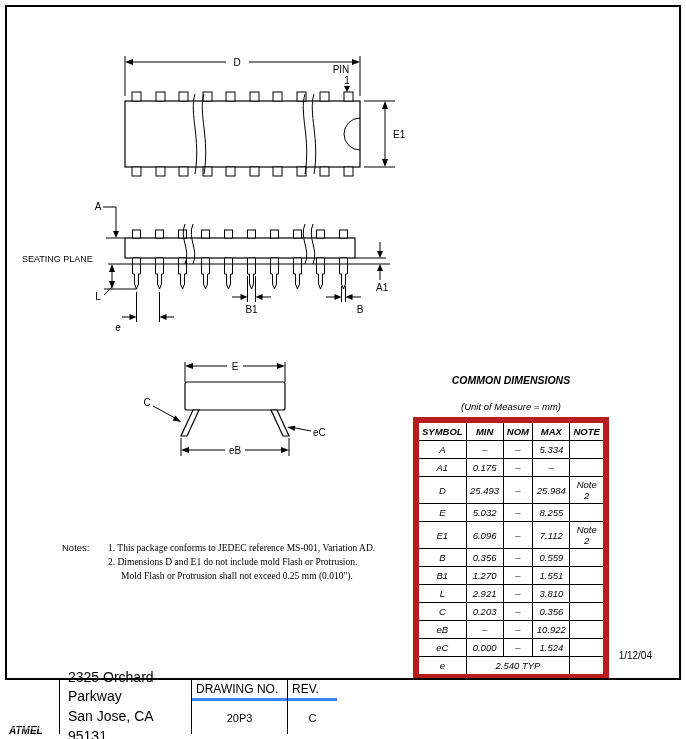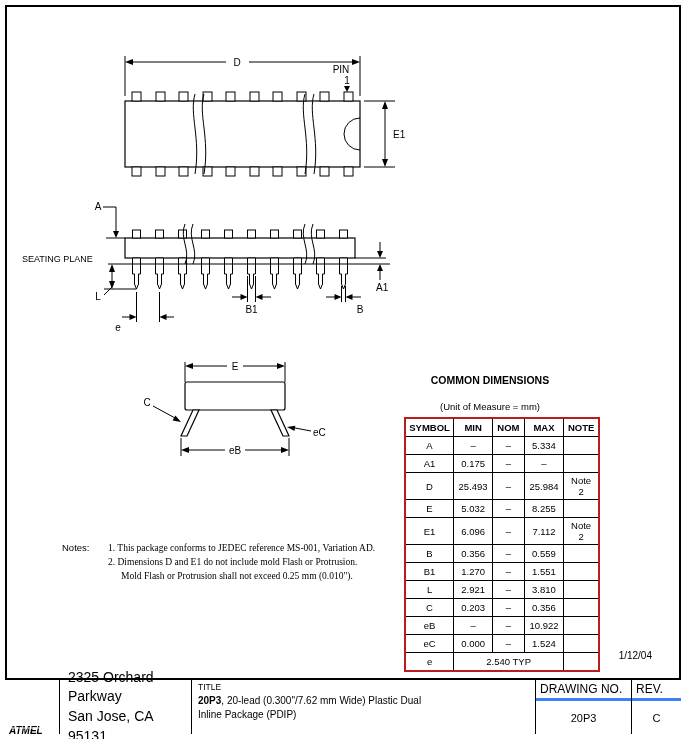--- a/index.html
+++ b/index.html
@@ -19,24 +19,24 @@
   .dim line,.dim path,.dim polyline{stroke:#000;stroke-width:1;fill:none;}
   .dim polygon{fill:#000;stroke:none;}
 
   
   .notes{position:absolute;left:62px;top:542px;font-size:9.5px;display:flex;}
   .notes-label{width:46px;flex:0 0 auto;}
   .notes-lines div{line-height:1.45;font-family:Liberation Serif, serif;}
   .notes-lines .indent{padding-left:13px;}
 
   
-  .tablewrap{position:absolute;left:392px;top:374px;width:196px;}
+  .tablewrap{position:absolute;left:413px;top:374px;width:196px;font-style:italic;}
   .tbl-title{font-weight:bold;font-size:10.5px;text-align:center;}
   .tbl-sub{font-size:9.5px;text-align:center;margin-top:15px;}
-  table.dimtable{border-collapse:collapse;margin-top:5px;border:2px solid #b91c1c;width:100%;margin-left:12px;}
+  table.dimtable{border-collapse:collapse;margin-top:5px;border:6px solid #b91c1c;width:100%;}
   .dimtable th,.dimtable td{border:1px solid #000;font-size:9.5px;padding:2px 3px;
         text-align:center;height:13px;}
   .dimtable th{font-weight:bold;}
 
   .date{position:absolute;top:650px;left:570px;width:82px;text-align:right;font-size:10px;}
 
   
   .titleblock{position:absolute;left:0;right:0;bottom:0;height:56px;border-top:2px solid #000;
         display:flex;box-sizing:border-box;background:#fff;}
   .tb-cell{box-sizing:border-box;}
@@ -360,27 +360,20 @@
       <div class="tb-cell tb-logo">
         <svg width="48" height="20">
           <text x="1" y="15" font-size="13" font-weight="bold" font-style="italic">ATMEL</text>
           <line x1="2" y1="9" x2="44" y2="9" stroke="#fff" stroke-width="1"></line>
         </svg>
       </div>
       <div class="tb-cell tb-address">
         <div>2325 Orchard Parkway</div>
         <div>San Jose, CA  95131</div>
       </div>
-      <div class="tb-cell tb-title">
-        <div class="tb-label">TITLE</div>
-        <div class="tb-title-content">
-          <div><b>20P3</b><span>, 20-lead (0.300"/7.62 mm Wide) Plastic Dual</span></div>
-          <div>Inline Package (PDIP)</div>
-        </div>
-      </div>
       <div class="tb-cell tb-drawing">
         <div class="tb-head">DRAWING NO.</div>
         <div class="tb-val">20P3</div>
       </div>
       <div class="tb-cell tb-rev">
         <div class="tb-head">REV.</div>
         <div class="tb-val">C</div>
       </div>
     </div>
   </div>

